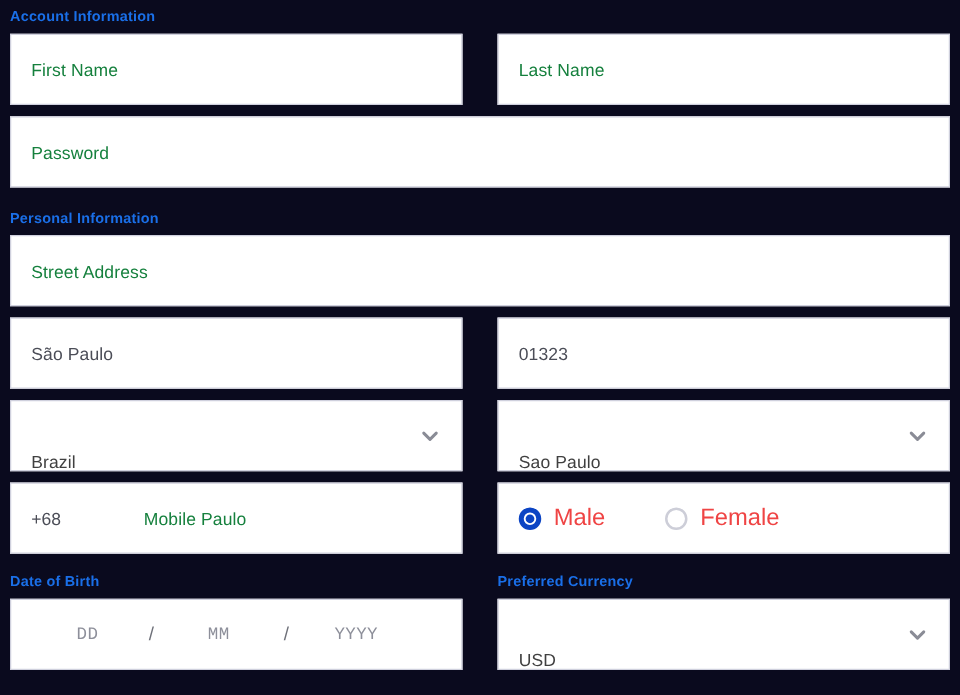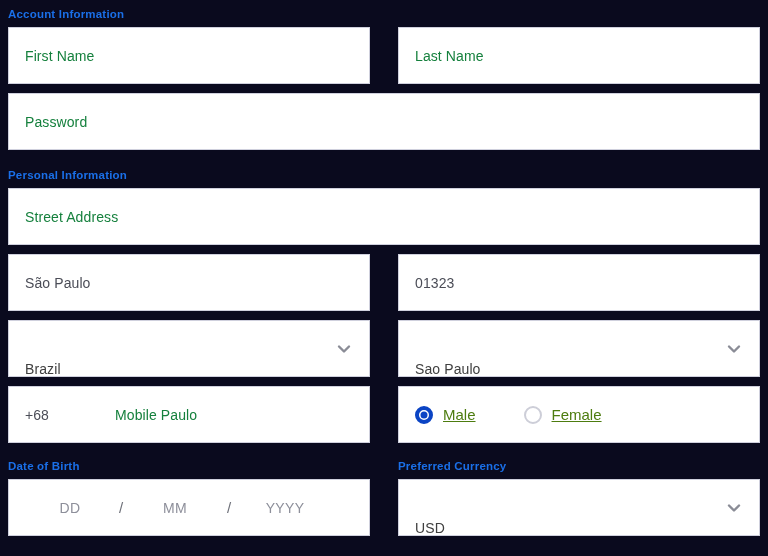--- a/index.html
+++ b/index.html
@@ -144,43 +144,43 @@
     left: 50%;
     top: 50%;
     transform: translate(-50%, -50%);
     width: 7px;
     height: 7px;
     border-radius: 50%;
     background: #0b44c4;
   }
 
   .radio-label {
-    color: #4d7c0f;
-    font-size: 15px;
-    text-decoration: underline;
+    color: #ef4444;
+    font-size: 19px;
   }
 
   
   .dob-field {
     justify-content: flex-start;
     padding: 0;
   }
 
   .dob-inner {
     display: flex;
     align-items: center;
     width: 100%;
     padding-left: 38px;
   }
 
   .dob-seg {
     color: #8d8f9a;
     font-size: 14px;
     text-align: center;
     letter-spacing: 0.3px;
+    font-family: Liberation Mono, monospace;
   }
 
   .dob-sep {
     color: #6e7079;
     font-size: 15px;
     padding: 0 0px;
     width: 56px;
     text-align: center;
     font-weight: 300;
   }

